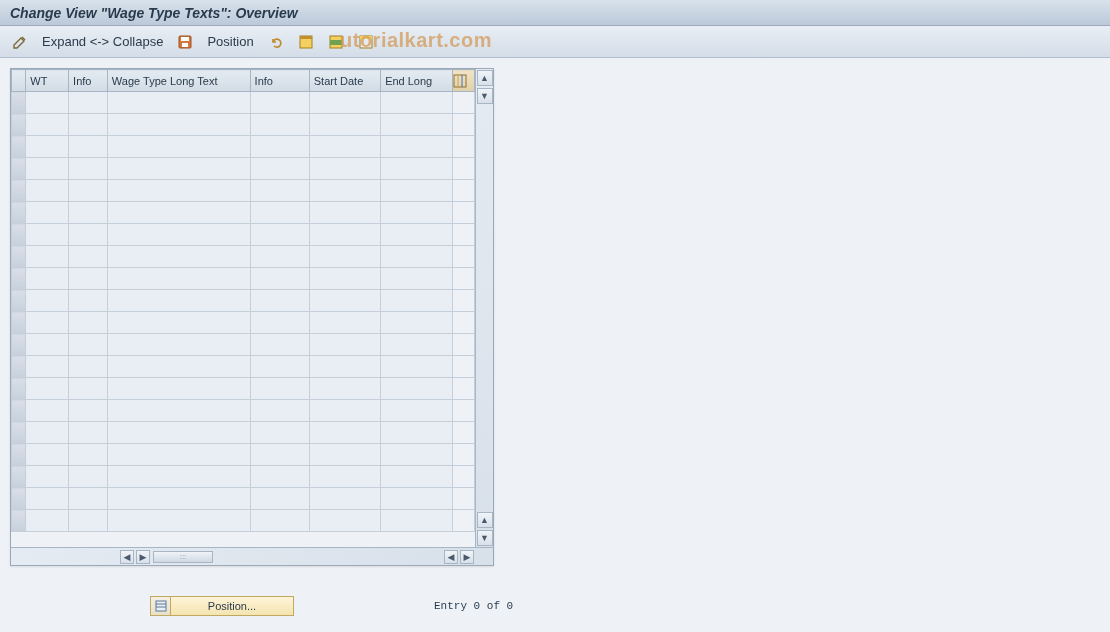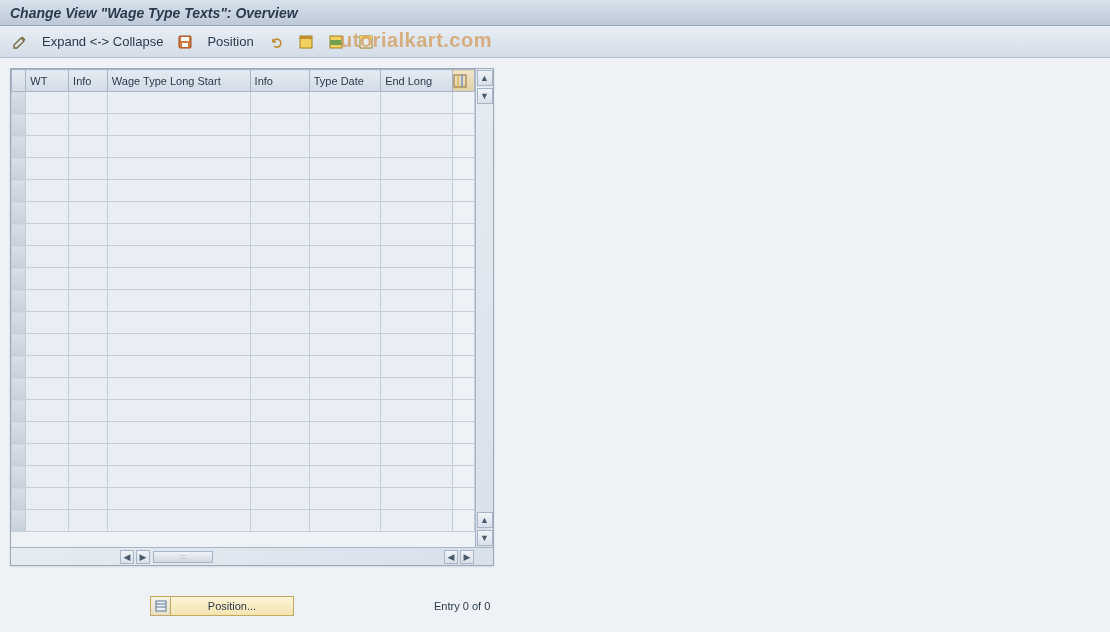--- a/index.html
+++ b/index.html
@@ -191,21 +191,21 @@
       border-right: 1px solid #c0a860;
       display: flex;
       align-items: center;
       justify-content: center;
       background: linear-gradient(to bottom, #f4f0e4 0%, #e8e0c8 100%);
     }
     .position-label {
       flex: 1;
       text-align: center;
     }
-    .entry-text { color: #2a3b4d; font-size: 11px; }
+    .entry-text { color: #2a3b4d; font-size: 11px; font-family: Liberation Mono, monospace; }
     svg { display: block; }
   </style>
 </head>
 <body>
 
 <div class="title-bar">
   <span class="title-text">Change View "Wage Type Texts": Overview</span>
 </div>
 
 <div class="toolbar">
@@ -254,23 +254,23 @@
 <div class="content-area">
   <div class="table-container">
     <div class="table-main">
       <div class="table-grid">
         <table>
           <thead>
             <tr>
               <th class="sel-col"></th>
               <th style="width:42px">WT</th>
               <th style="width:38px">Info</th>
-              <th style="width:140px">Wage Type Long Start</th>
+              <th style="width:140px">Wage Type Long Text</th>
               <th style="width:58px">Info</th>
-              <th style="width:70px">Type Date</th>
+              <th style="width:70px">Start Date</th>
               <th style="width:70px">End Long</th>
               <th class="config-col">
                 <svg width="14" height="14" viewBox="0 0 14 14">
                   <rect x="1" y="1" width="12" height="12" fill="none" stroke="#907030"></rect>
                   <line x1="5" y1="1" x2="5" y2="13" stroke="#d0a040"></line>
                   <line x1="9" y1="1" x2="9" y2="13" stroke="#4070c0"></line>
                 </svg>
               </th>
             </tr>
           </thead>

